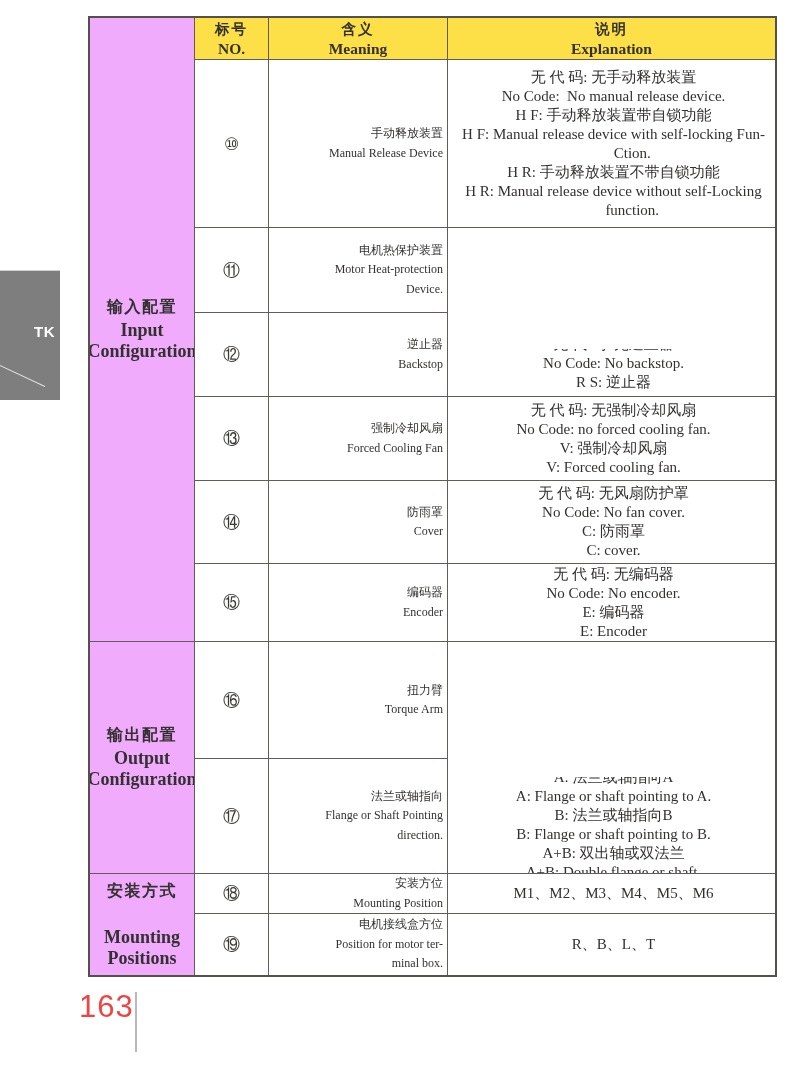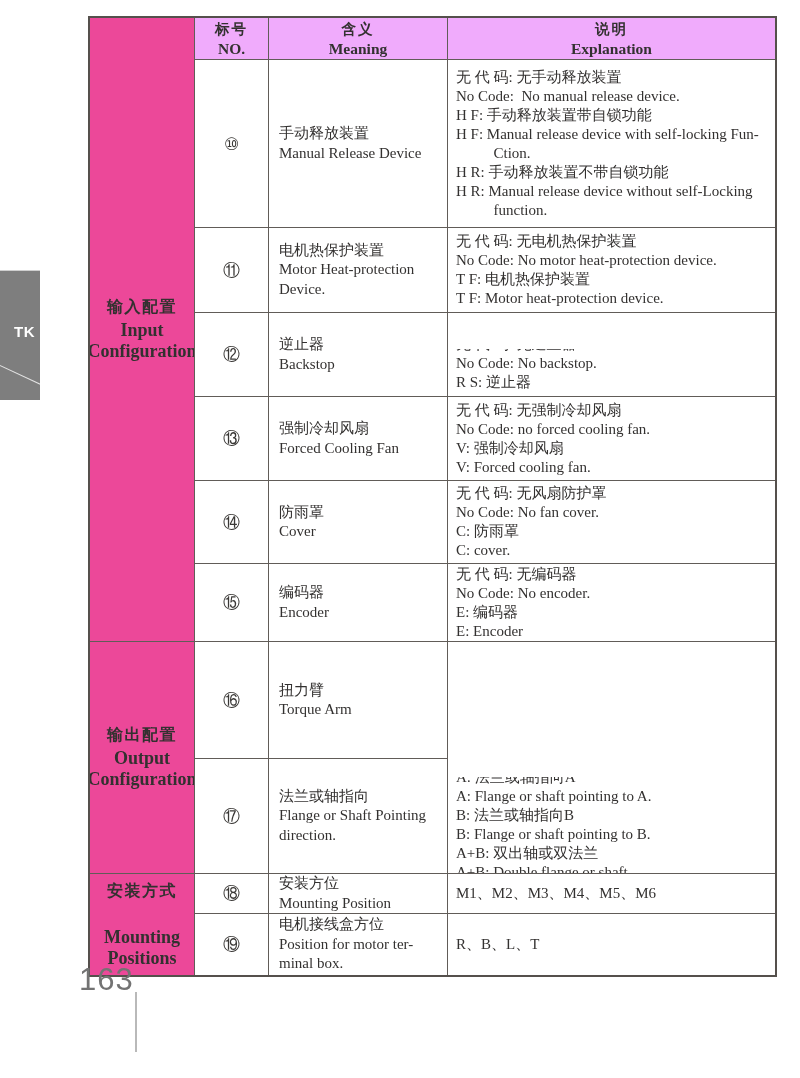--- a/index.html
+++ b/index.html
@@ -6,21 +6,21 @@
   body{
     width:800px;height:1078px;position:relative;background:#ffffff;
     font-family:"Liberation Serif","DejaVu Serif",serif;
     color:#333130;
     -webkit-font-smoothing:antialiased;
   }
   .page{position:absolute;inset:0;background:#fff;overflow:hidden;}
 
   
   .side-tab{
-    position:absolute;left:0;top:270px;width:40px;height:129px;
+    position:absolute;left:0;top:270px;width:60px;height:129px;
     background:#7e7e7e;border-top:1px solid #cfcfcf;overflow:hidden;
   }
   .side-tab .tab-label{
     position:absolute;right:5px;top:52px;
     color:#ffffff;font-family:"Liberation Sans","DejaVu Sans",sans-serif;
     font-size:15px;font-weight:bold;letter-spacing:.5px;
   }
   .tab-line{
     position:absolute;left:-2px;top:93px;width:52px;height:1px;background:#e3e3e3;
     transform:rotate(25deg);transform-origin:left top;
@@ -37,55 +37,55 @@
   }
   .cell{
     border-right:1px solid #615c58;
     border-bottom:1px solid #615c58;
     box-sizing:border-box;overflow:hidden;
   }
   .cell.last-col{border-right:none;}
   .cell.last-row{border-bottom:none;}
 
   .hdr{
-    background:#f0abfc;
+    background:#fde047;
     display:flex;flex-direction:column;justify-content:flex-end;align-items:center;
     line-height:20px;
   }
   .hdr .zh{font-family:"DejaVu Sans","Liberation Sans",sans-serif;font-size:14.5px;font-weight:bold;letter-spacing:2px;}
   .hdr .en{font-size:15.5px;font-weight:bold;}
 
   .group-cell{
-    background:#ec4899;
+    background:#f0abfc;
     display:flex;flex-direction:column;justify-content:center;align-items:center;
     text-align:center;
   }
   .group-cell .zh{font-family:"DejaVu Sans","Liberation Sans",sans-serif;font-size:16px;font-weight:bold;letter-spacing:1.5px;margin-bottom:2px;}
   .group-cell .en{font-size:18px;font-weight:bold;line-height:21px;white-space:pre-line;}
 
   .no-cell{
     display:flex;align-items:center;justify-content:center;
     font-family:"DejaVu Sans","Liberation Sans",sans-serif;font-size:17px;color:#3a3836;
   }
   .meaning-cell{
     display:flex;flex-direction:column;justify-content:center;
     padding:4px 4px 4px 10px;
-    font-size:15px;line-height:19.5px;white-space:pre-line;
+    font-size:12px;line-height:19.5px;white-space:pre-line;text-align:right;
   }
   .expl-cell{
     display:flex;flex-direction:column;justify-content:center;
     padding:3px 4px 3px 8px;
-    font-size:15px;line-height:19px;white-space:pre-wrap;
+    font-size:15px;line-height:19px;white-space:pre-wrap;text-align:center;
   }
 
   
   .page-number{
-    position:absolute;left:79px;top:962px;
+    position:absolute;left:79px;top:989px;
     font-family:"Liberation Sans","DejaVu Sans",sans-serif;
-    font-size:31px;color:#737373;letter-spacing:1px;
+    font-size:31px;color:#ef4444;letter-spacing:1px;
   }
   .page-number-rule{
     position:absolute;left:135px;top:992px;width:2px;height:60px;background:#b9b9b9;
   }
 </style>
 </head>
 <body>
 
 <div class="page">
 
@@ -120,24 +120,20 @@
 H F: 手动释放装置带自锁功能
 H F: Manual release device with self-locking Fun-
           Ction.
 H R: 手动释放装置不带自锁功能
 H R: Manual release device without self-Locking
           function.</div>
       <div class="cell no-cell" style="grid-area: 3 / 2;">⑪</div>
       <div class="cell meaning-cell" style="grid-area: 3 / 3;">电机热保护装置
 Motor Heat-protection
 Device.</div>
-      <div class="cell expl-cell last-col" style="grid-area: 3 / 4;">无 代 码: 无电机热保护装置
-No Code: No motor heat-protection device.
-T F: 电机热保护装置
-T F: Motor heat-protection device.</div>
       <div class="cell no-cell" style="grid-area: 4 / 2;">⑫</div>
       <div class="cell meaning-cell" style="grid-area: 4 / 3;">逆止器
 Backstop</div>
       <div class="cell expl-cell last-col" style="grid-area: 4 / 4; margin-top: 36px;">无 代 码: 无逆止器
 No Code: No backstop.
 R S: 逆止器
 R S: Backstop.</div>
       <div class="cell no-cell" style="grid-area: 5 / 2;">⑬</div>
       <div class="cell meaning-cell" style="grid-area: 5 / 3;">强制冷却风扇
 Forced Cooling Fan</div>

